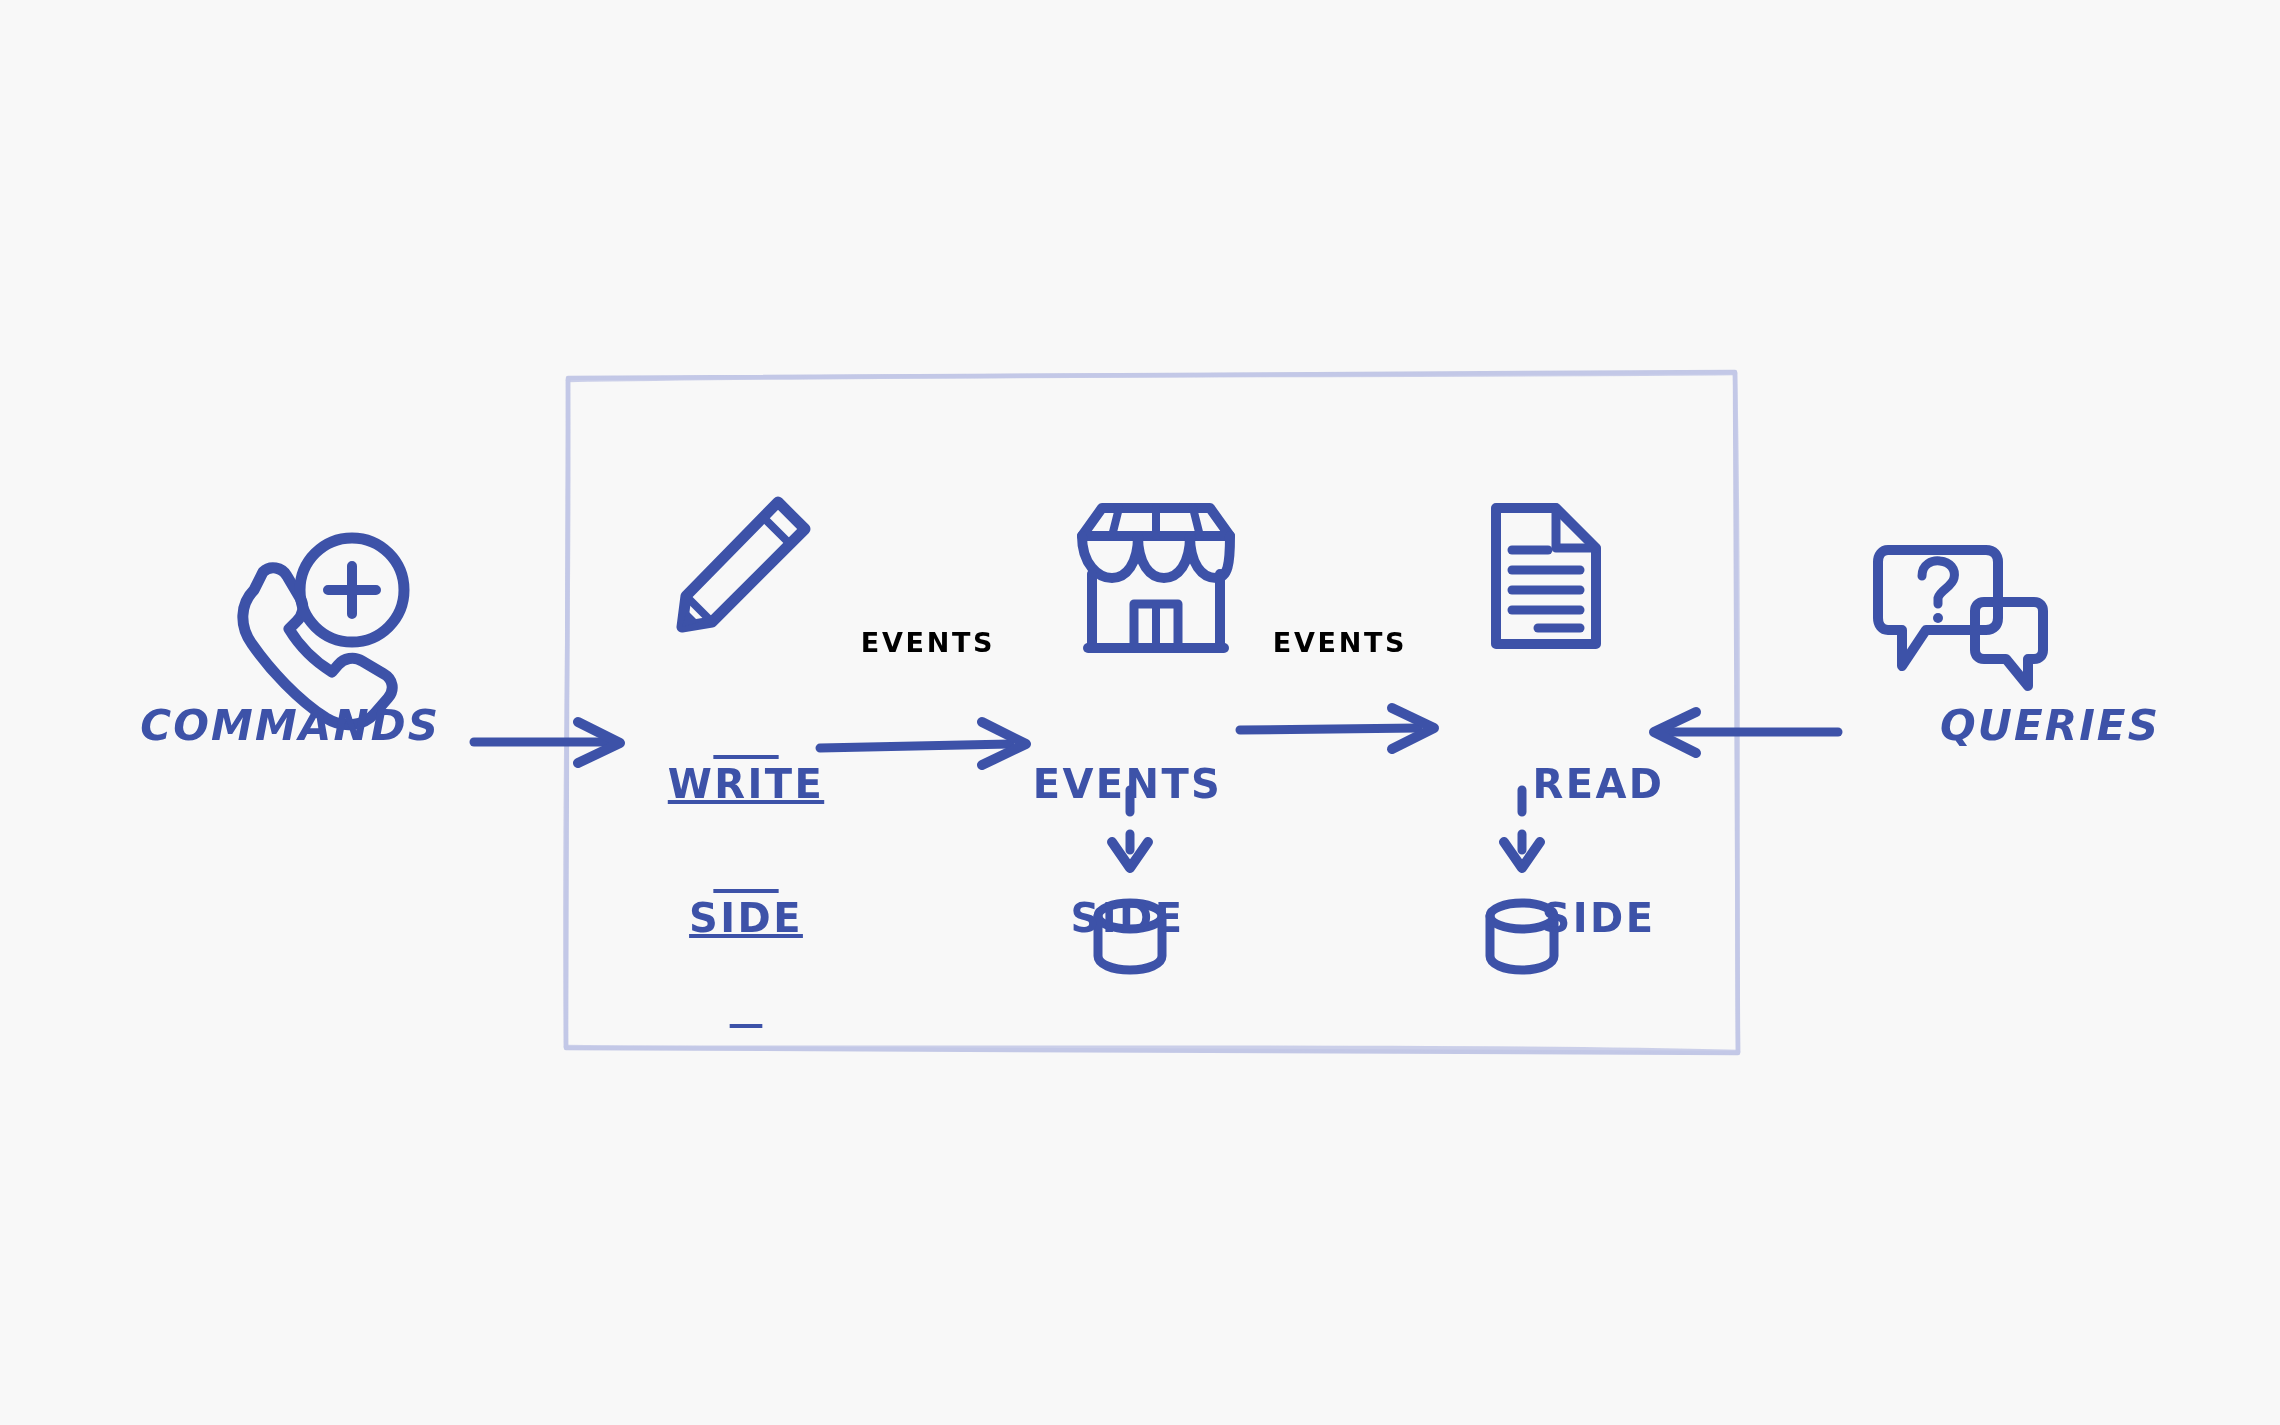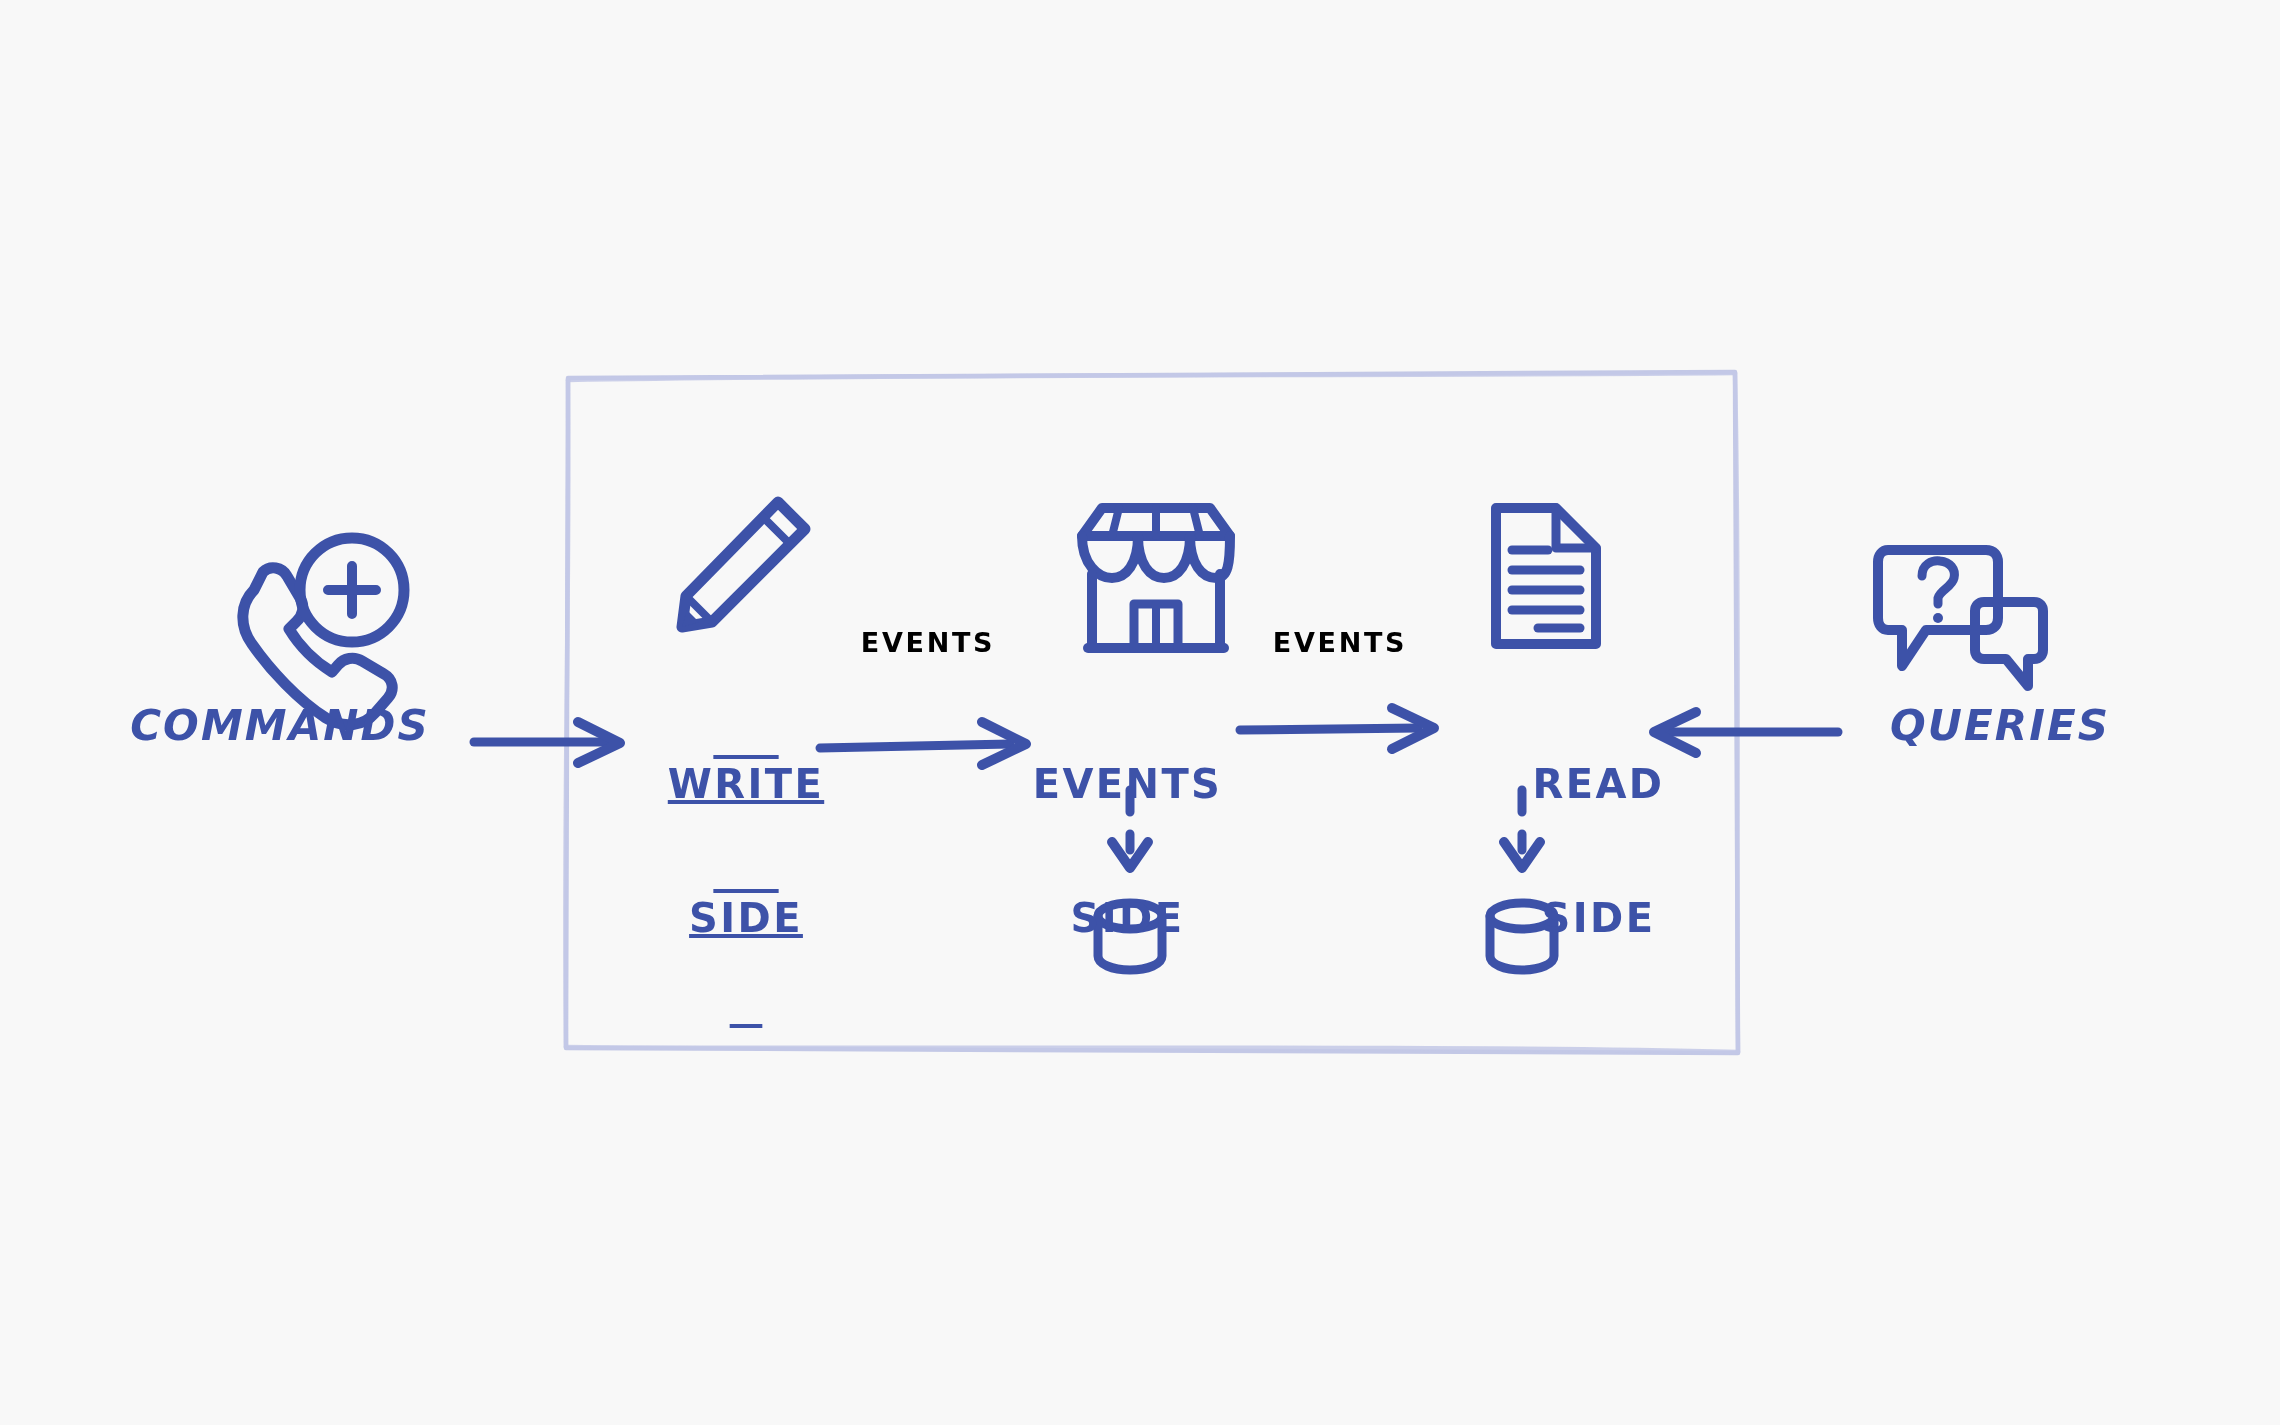--- a/index.html
+++ b/index.html
@@ -59,20 +59,21 @@
   .node-label {
     font-size: 40px;
     font-weight: 600;
     letter-spacing: 0.06em;
   }
 
   .edge-label {
     font-size: 42px;
     font-weight: 700;
     letter-spacing: 0.05em;
+    text-align: right;
   }
 
   
   #label-commands { left: 120px;  top: 702px; width: 320px; }
   #label-write    { left: 636px;  top: 672px; width: 220px; text-decoration: underline; }
   #label-events-1 { left: 838px;  top: 628px; width: 180px; }
   #label-event-store { left: 1010px; top: 672px; width: 235px; }
   #label-events-2 { left: 1250px; top: 628px; width: 180px; }
   #label-read     { left: 1486px; top: 672px; width: 225px; }
   #label-queries  { left: 1840px; top: 702px; width: 320px; font-style: italic; }

